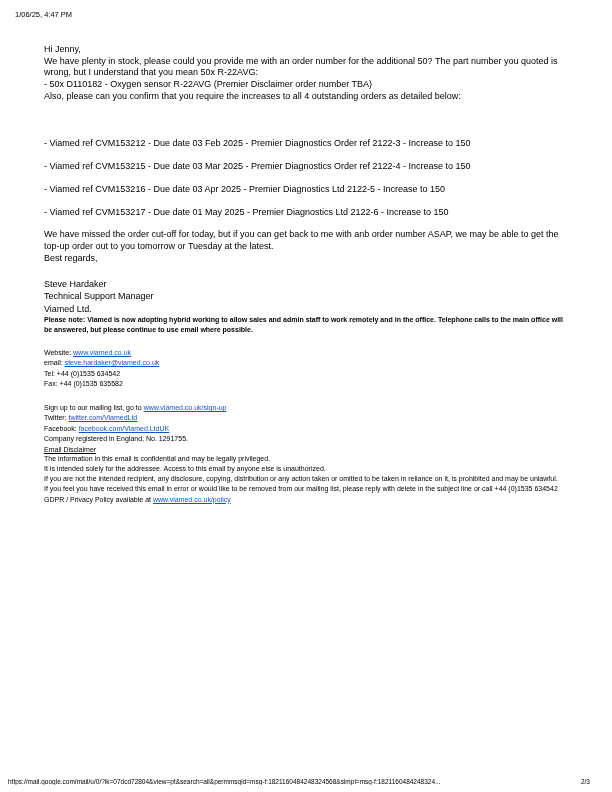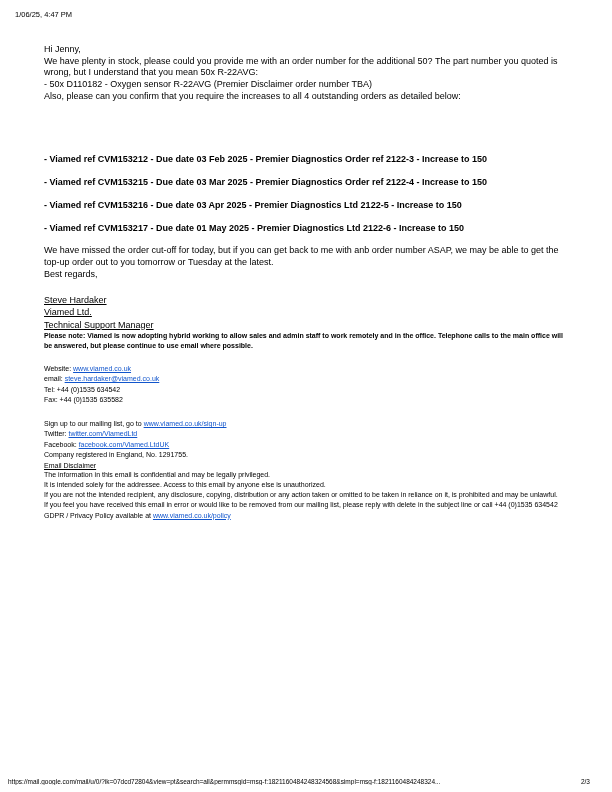--- a/index.html
+++ b/index.html
@@ -27,25 +27,25 @@
     top: 44px;
     left: 44px;
     width: 524px;
     font-size: 9px;
     line-height: 1.3;
   }
   .content p { margin: 0; }
   .para1 { margin-top: 38px; }
   .item1 { margin-top: 36px; }
   .para2 { margin-top: 38px; }
-  .orders { margin-top: 52px; font-weight: bold; }
+  .orders { margin-top: 36px; }
   .orders p { margin-bottom: 11px; }
   .para3 { margin-top: 26px; }
   .signoff { margin-top: 32px; }
-  .sig { margin-top: 14px; line-height: 1.35; text-decoration: underline; }
+  .sig { margin-top: 14px; line-height: 1.35; }
   .notice {
     margin-top: 9px;
     font-size: 7px;
     font-weight: bold;
     line-height: 1.45;
   }
   .small-block { margin-top: 13px; font-size: 7px; line-height: 1.5; }
   .disclaimer-title {
     margin-top: 16px;
     font-size: 7px;
@@ -92,22 +92,22 @@
       <p>- Viamed ref CVM153216 - Due date 03 Apr 2025 - Premier Diagnostics Ltd 2122-5 - Increase to 150</p>
       <p>- Viamed ref CVM153217 - Due date 01 May 2025 - Premier Diagnostics Ltd 2122-6 - Increase to 150</p>
     </div>
 
     <p class="para3">We have missed the order cut-off for today, but if you can get back to me with anb order number ASAP, we may be able to get the top-up order out to you tomorrow or Tuesday at the latest.</p>
 
     <p class="signoff">Best regards,</p>
 
     <div class="sig">
       <p>Steve Hardaker</p>
+      <p>Technical Support Manager</p>
       <p>Viamed Ltd.</p>
-      <p>Technical Support Manager</p>
     </div>
 
     <p class="notice">Please note: Viamed is now adopting hybrid working to allow sales and admin staff to work remotely and in the office. Telephone calls to the main office will be answered, but please continue to use email where possible.</p>
 
     <div class="small-block">
       <p><span>Website: </span><span class="link">www.viamed.co.uk</span></p>
       <p><span>email: </span><span class="link">steve.hardaker@viamed.co.uk</span></p>
       <p>Tel: +44 (0)1535 634542</p>
       <p>Fax: +44 (0)1535 635582</p>
     </div>

